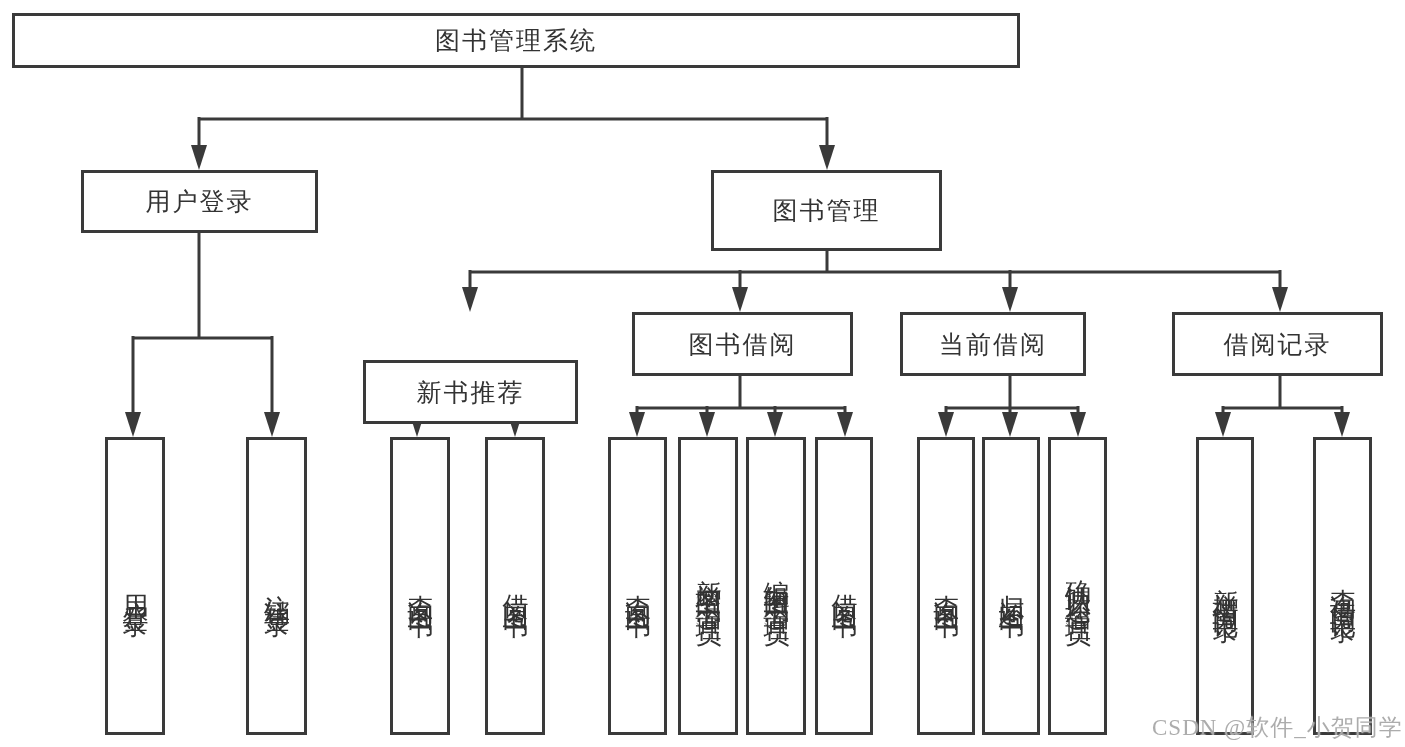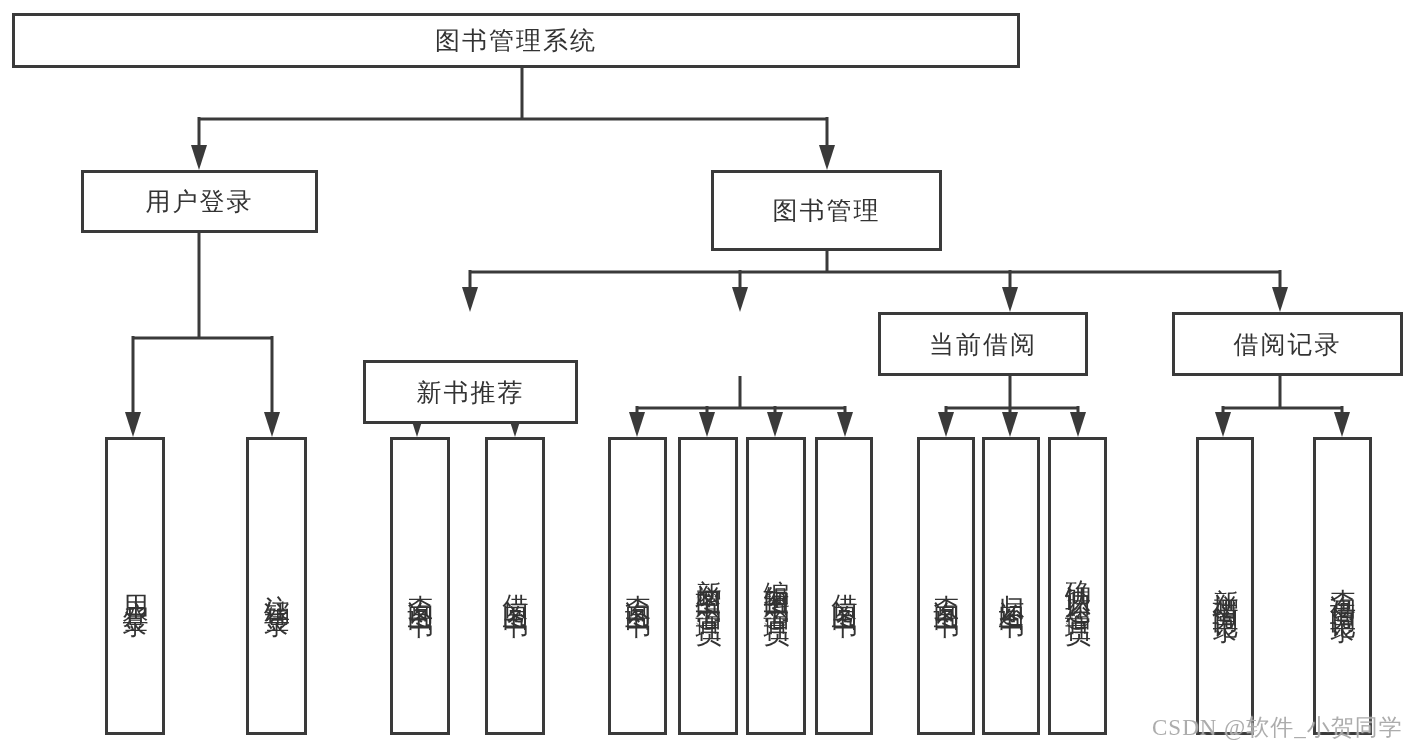--- a/index.html
+++ b/index.html
@@ -92,22 +92,23 @@
       <polygon points="1334,412 1350,412 1342,437"></polygon>
     </g>
   </svg>
 
   <div class="node" style="left:12px; top:13px; width:1008px; height:55px;">图书管理系统</div>
 
   <div class="node" style="left:81px; top:170px; width:237px; height:63px;">用户登录</div>
   <div class="node" style="left:711px; top:170px; width:231px; height:81px;">图书管理</div>
 
   <div class="node" style="left:363px; top:329px; width:215px; height:64px;margin-top:31px;">新书推荐</div>
-  <div class="node" style="left:878px; top:312px; width:210px; height:64px;">当前借阅</div>
-  <div class="node" style="left:1172px; top:312px; width:231px; height:64px;">借阅记录</div>
+  <div class="node" style="left:632px; top:312px; width:221px; height:64px;">图书借阅</div>
+  <div class="node" style="left:900px; top:312px; width:186px; height:64px;">当前借阅</div>
+  <div class="node" style="left:1172px; top:312px; width:211px; height:64px;">借阅记录</div>
 
   <div class="node v" style="left:105px; top:437px; width:60px; height:298px;">用户登录</div>
   <div class="node v" style="left:246px; top:437px; width:61px; height:298px;">注销登录</div>
 
   <div class="node v" style="left:390px; top:437px; width:60px; height:298px;">查询图书</div>
   <div class="node v" style="left:485px; top:437px; width:60px; height:298px;">借阅图书</div>
 
   <div class="node v" style="left:608px; top:437px; width:59px; height:298px;">查询图书</div>
   <div class="node v" style="left:678px; top:437px; width:60px; height:298px;">新增图书（管理员）</div>
   <div class="node v" style="left:746px; top:437px; width:60px; height:298px;">编辑图书（管理员）</div>

